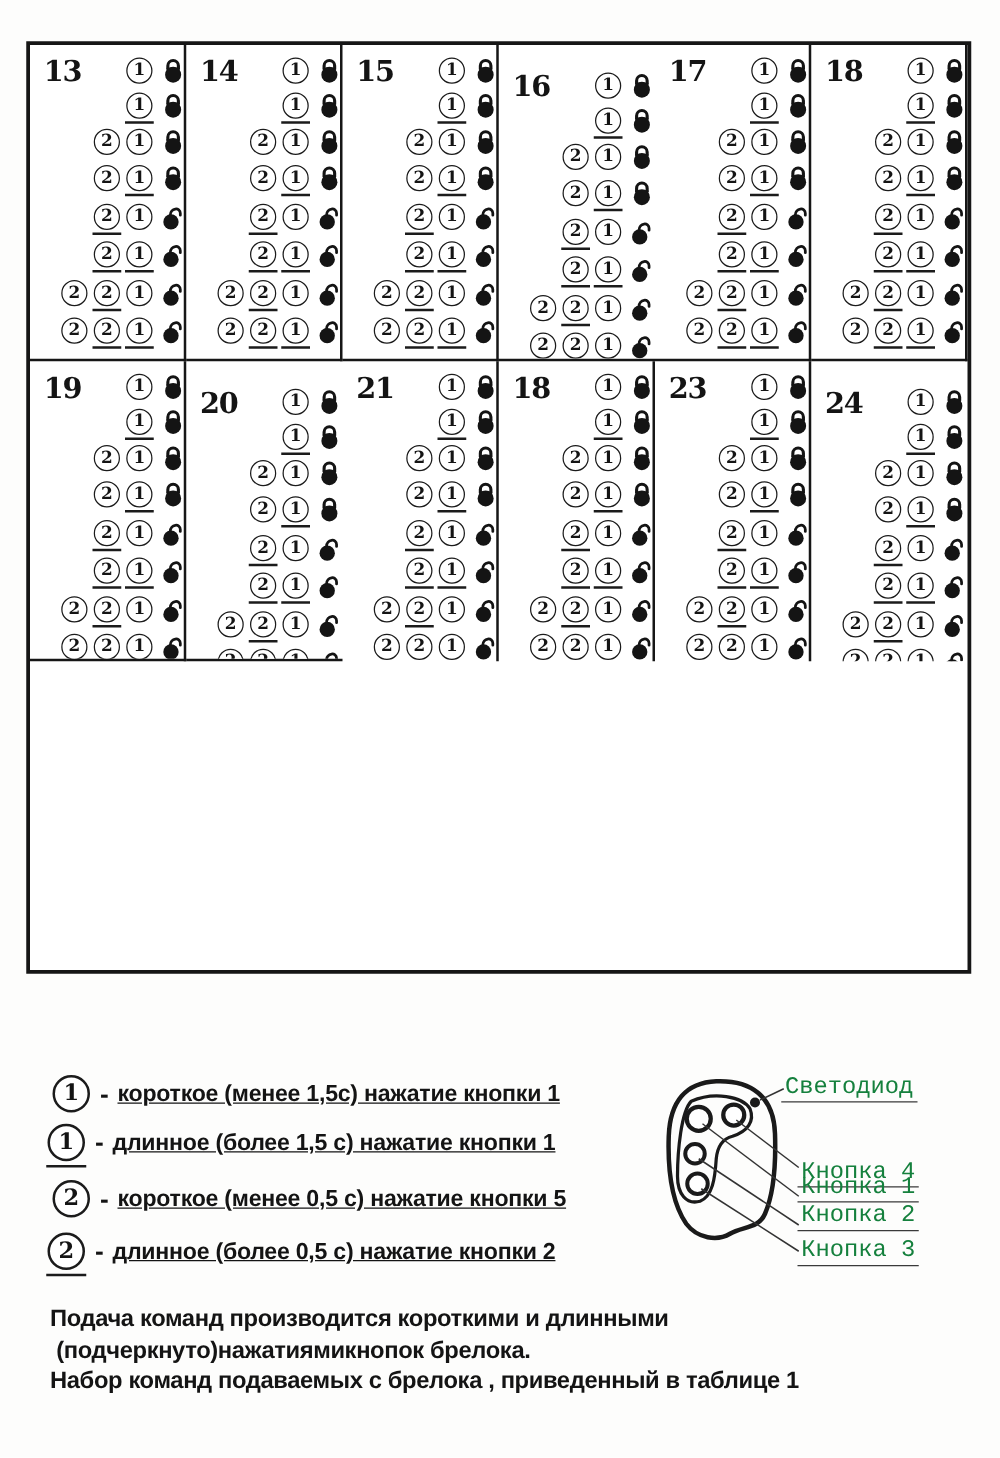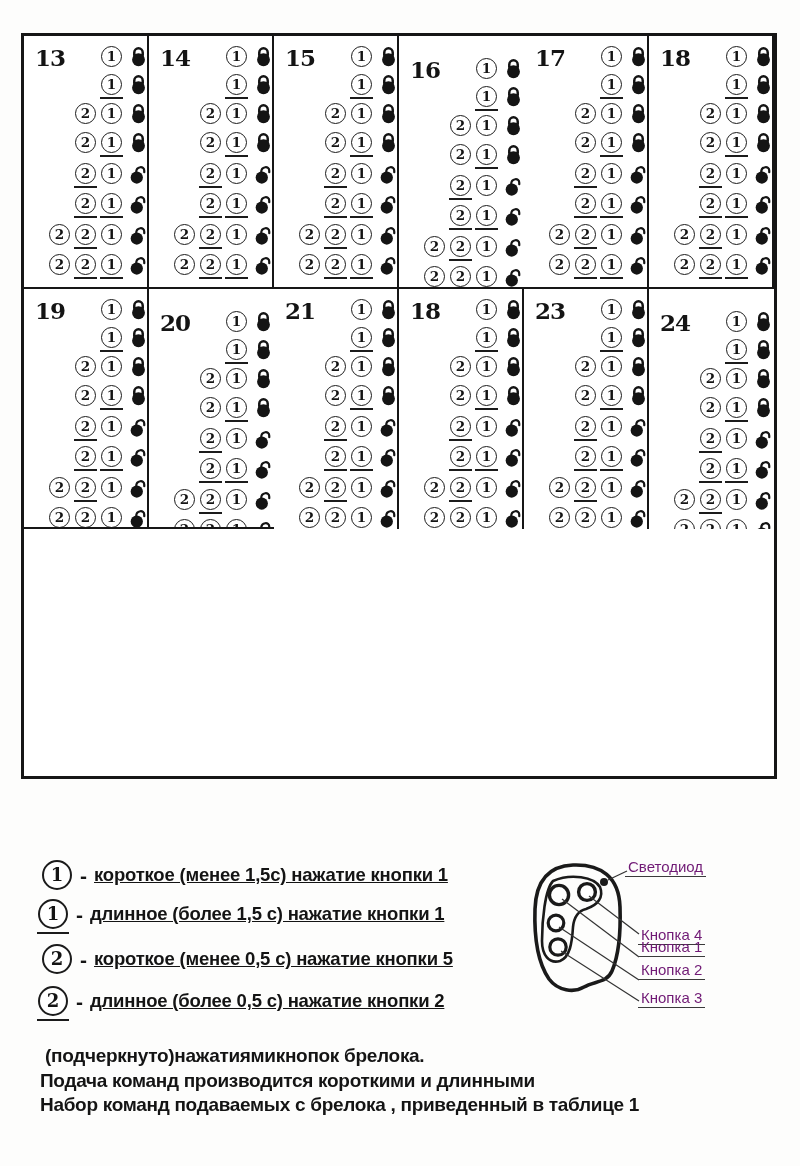--- a/index.html
+++ b/index.html
@@ -41,21 +41,21 @@
   .legend{position:absolute;left:36px;top:856px;width:480px;}
   .legend-item{position:absolute;display:flex;align-items:center;}
   .legend-item .sym{margin-right:8px;}
   .legend-item .circ{width:26px;height:26px;font-size:18px;border-width:2px;}
   .legend-item .sym.u::after{bottom:-5px;height:2.5px;}
   .dash{font-weight:900;font-size:21px;margin:0 7px 0 0;line-height:1;}
   .legend-text{font-size:18.5px;font-weight:700;letter-spacing:-0.2px;white-space:nowrap;text-decoration:underline;}
   
   .fob-wrap{position:absolute;left:523px;top:850px;width:277px;height:170px;}
   .fob-label{
-    position:absolute;font-family:Liberation Sans, sans-serif;font-size:15px;color:#701a75;
+    position:absolute;font-family:Liberation Mono, monospace;font-size:19px;color:#15803d;
     border-bottom:1.2px solid #3a3a3a;padding:0 3px 1px 3px;white-space:nowrap;background:transparent;
   }
   
   .footer{position:absolute;left:40px;top:1044px;width:748px;}
   .footer div{
     font-size:19px;font-weight:700;line-height:24.5px;letter-spacing:-0.3px;white-space:pre-wrap;
   }
 </style>
 </head>
 <body>
@@ -2612,16 +2612,16 @@
     <line x1="38" y1="101" x2="116" y2="151" stroke="#333" stroke-width="1.2"></line>
   </svg>
   <div class="fob-label" style="left:102px;top:8px;">Светодиод</div>
   <div class="fob-label" style="left:115px;top:76px;">Кнопка 4</div>
   <div class="fob-label" style="left:115px;top:88px;">Кнопка 1</div>
   <div class="fob-label" style="left:115px;top:111px;">Кнопка 2</div>
   <div class="fob-label" style="left:115px;top:139px;">Кнопка 3</div>
 </div>
 
 <div class="footer">
+  <div>Подача команд производится короткими и длинными</div>
   <div> (подчеркнуто)нажатиямикнопок брелока.</div>
-  <div>Подача команд производится короткими и длинными</div>
   <div>Набор команд подаваемых с брелока , приведенный в таблице 1</div>
 </div>
 
 </body></html>

